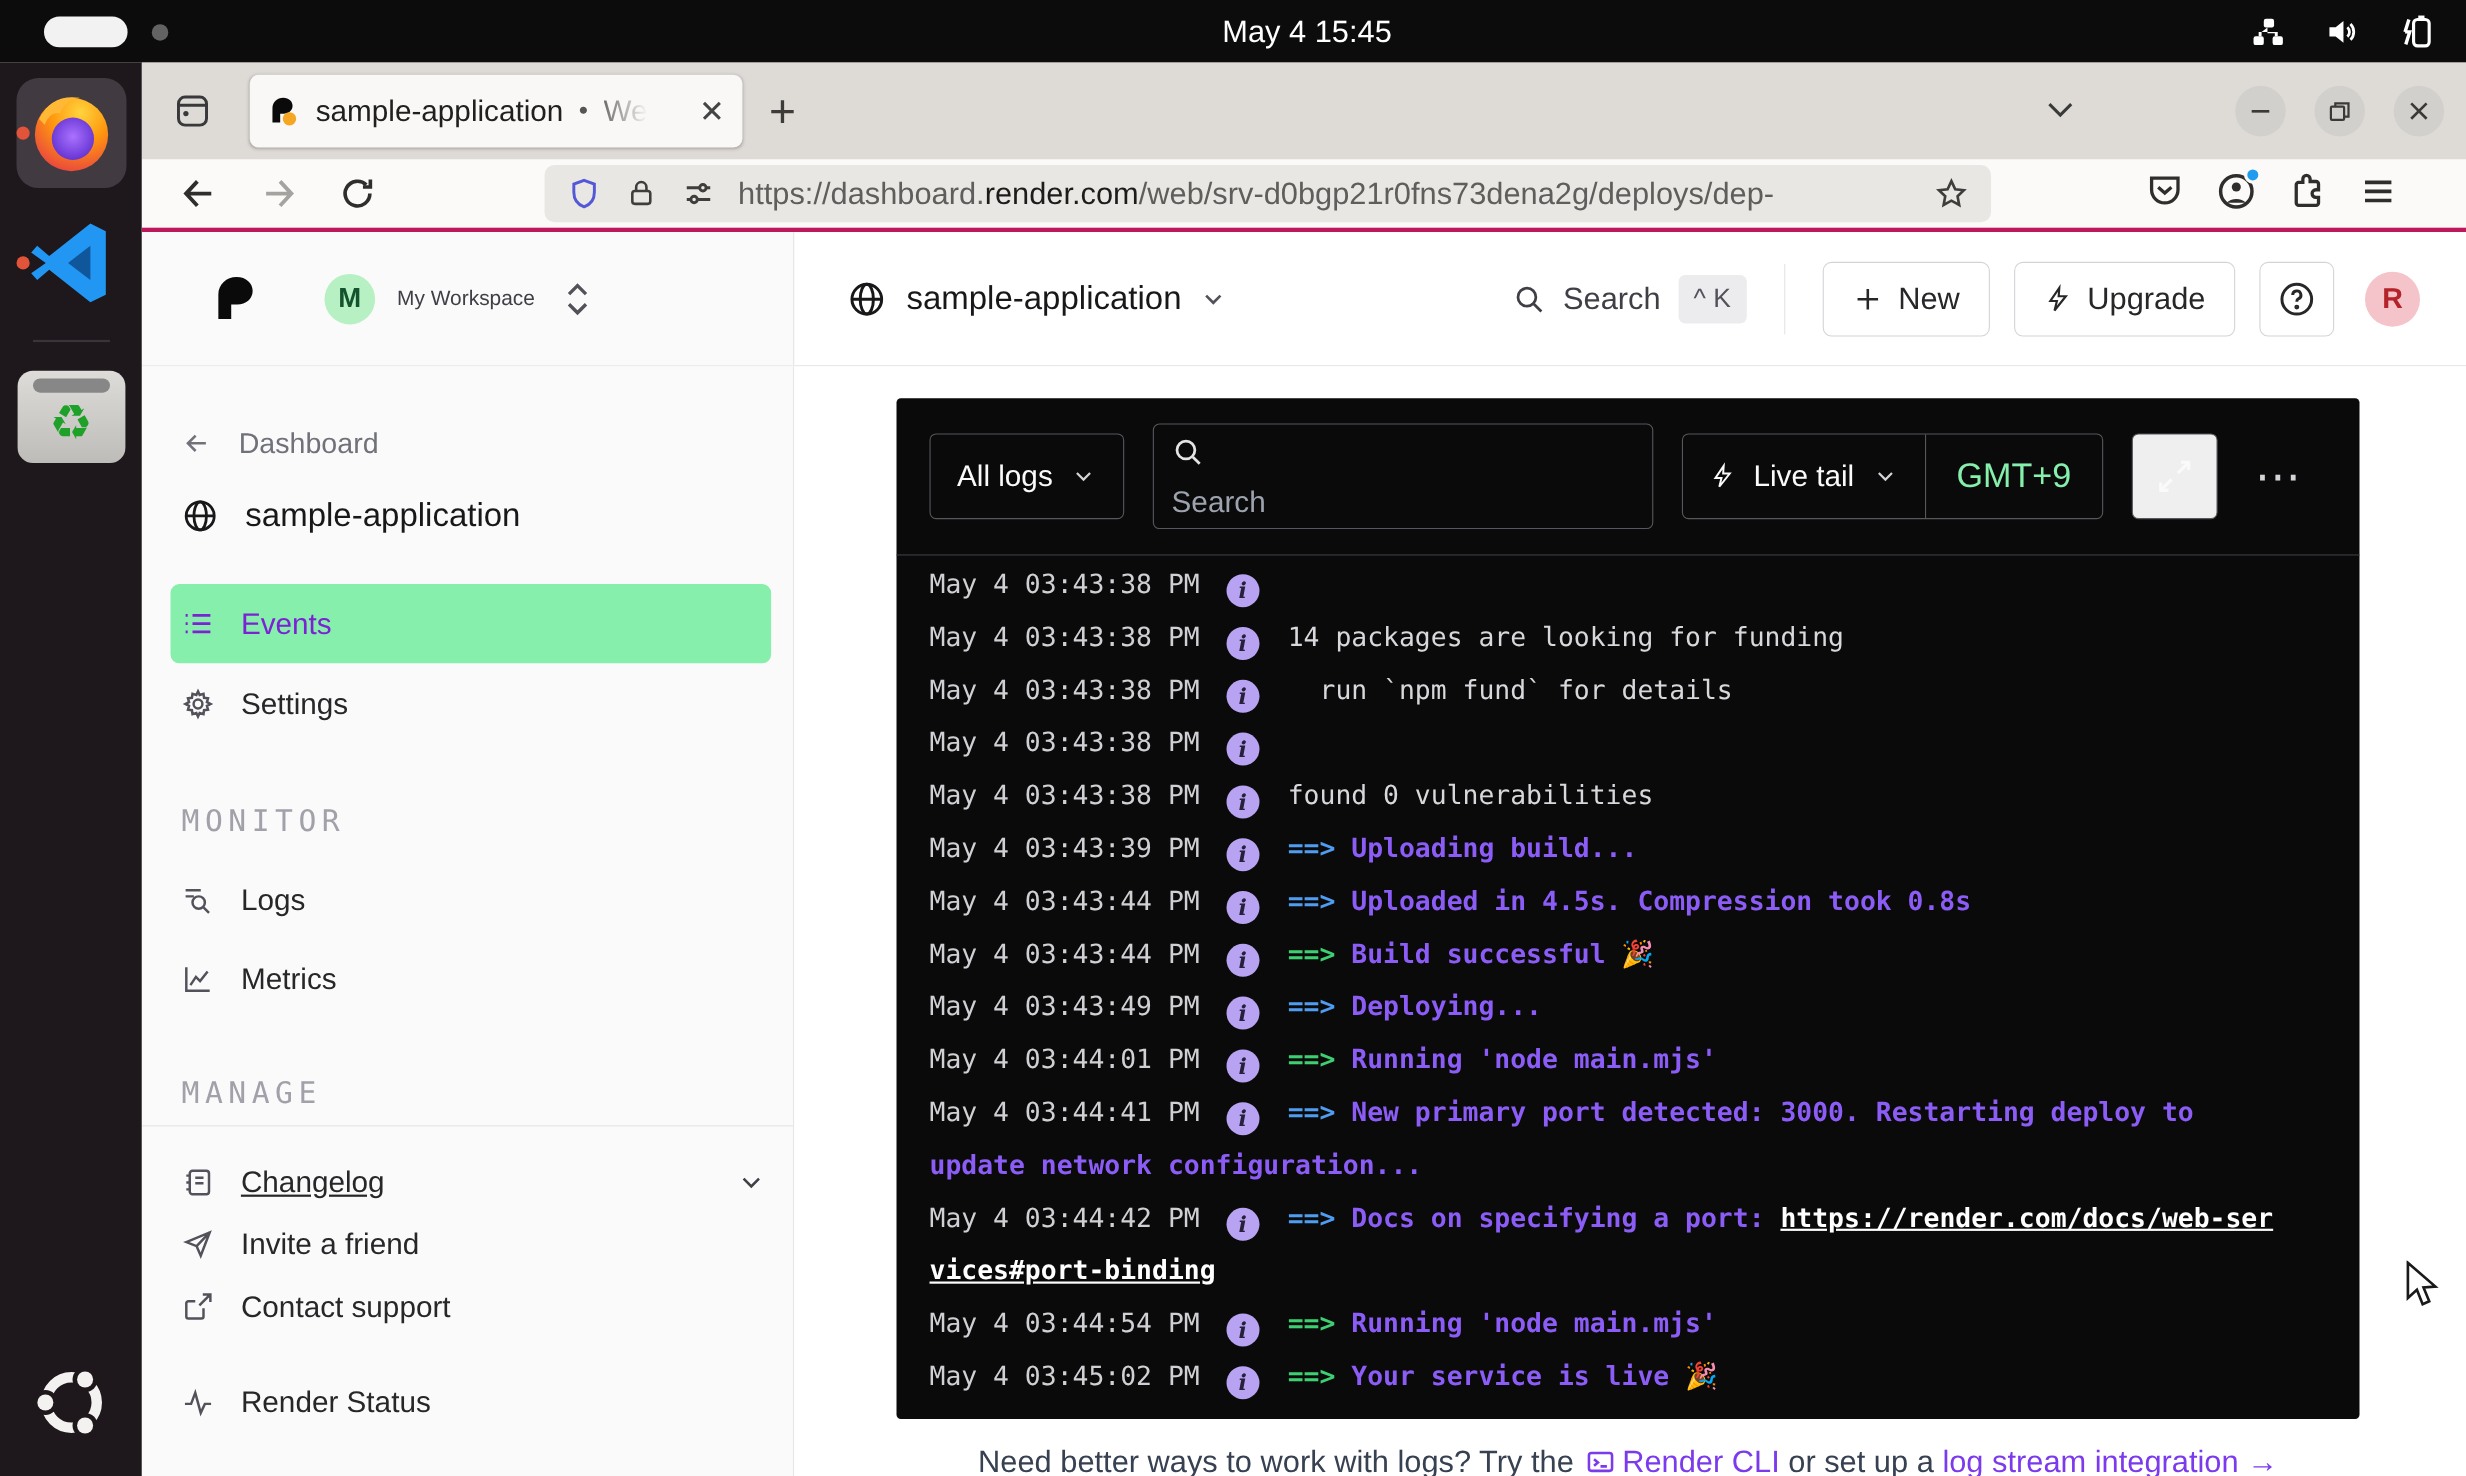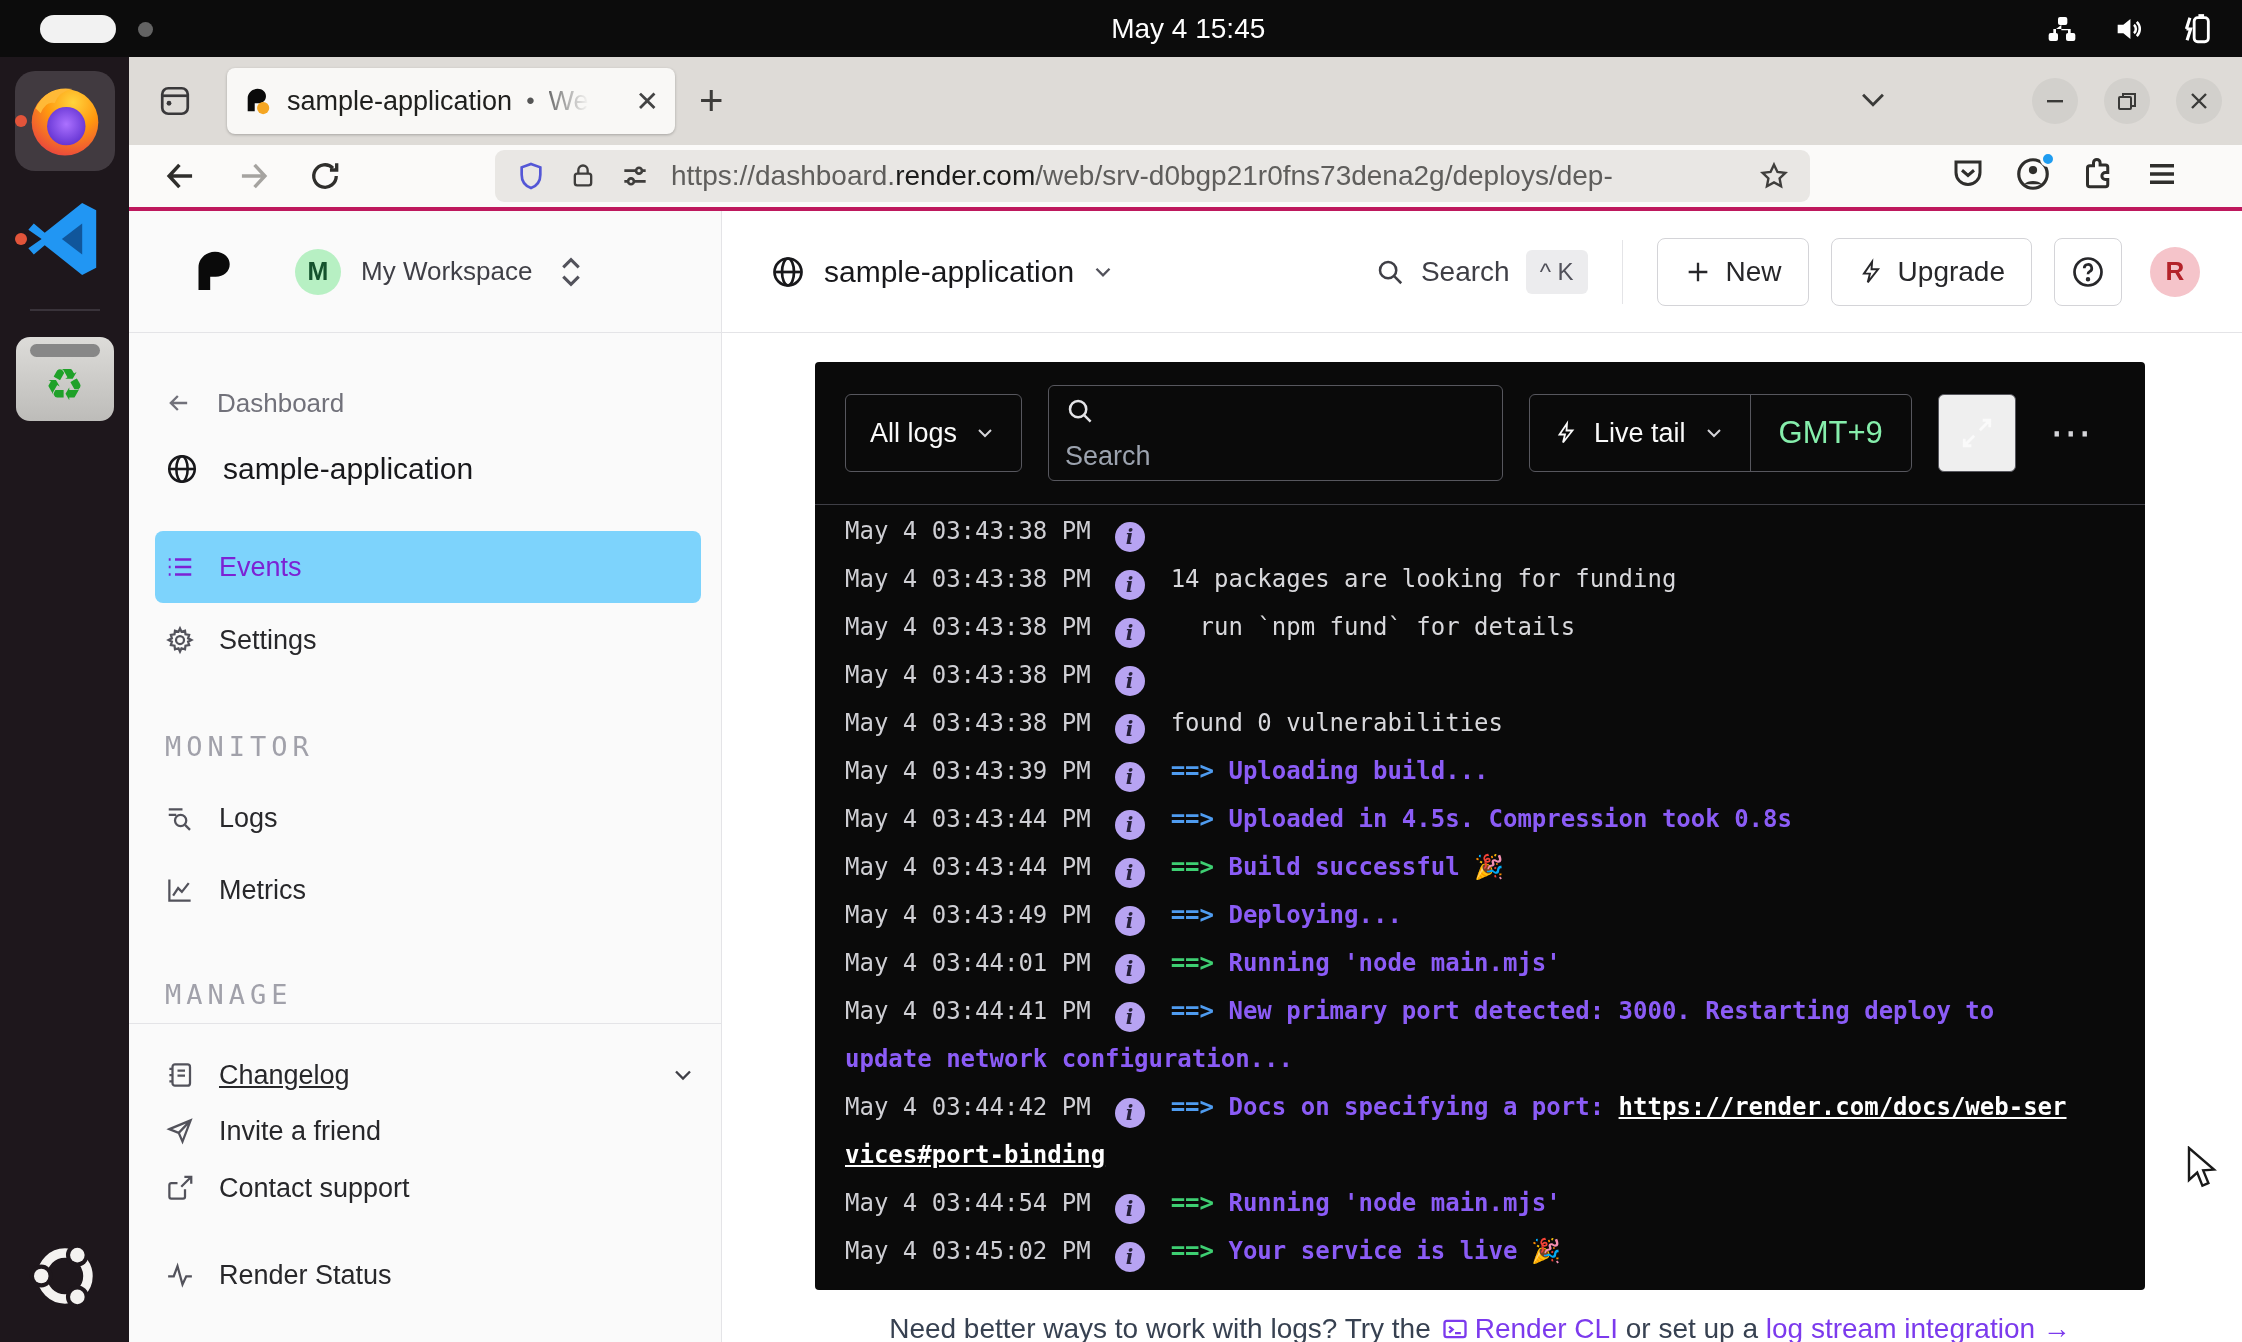--- a/index.html
+++ b/index.html
@@ -56,42 +56,42 @@
   .nav-right { display:flex; align-items:center; gap:28px; margin-left:140px; }
   .acct { position:relative; }
   .acct .dot { position:absolute; right:-4px; top:-4px; width:16px; height:16px; border-radius:50%; background:#1f9cf0; border:3px solid #fbfaf9; }
 
   
   .page { flex:1; display:flex; flex-direction:column; background:#fff; overflow:hidden; }
   .app-header { height:122px; display:flex; border-bottom:1px solid #e4e4e7; flex:none; }
   .hdr-left { width:593px; flex:none; background:#fafafa; border-right:1px solid #e4e4e7; display:flex; align-items:center; padding-left:62px; }
   .ws-avatar { width:46px; height:46px; border-radius:50%; background:#b7f0c3; color:#14532d; font-size:25px; font-weight:700;
     display:flex; align-items:center; justify-content:center; margin-left:56px; }
-  .ws-name { font-size:26px; color:#3f3f46; margin-left:20px; }
+  .ws-name { font-size:19px; color:#3f3f46; margin-left:20px; }
   .hdr-left .updown { margin-left:26px; }
   .hdr-right { flex:1; display:flex; align-items:center; padding:0 42px 0 48px; }
   .svc-name { font-size:30px; color:#18181b; margin-left:18px; }
   .hdr-search { margin-left:auto; display:flex; align-items:center; gap:16px; }
   .hdr-search .lbl { font-size:28px; color:#3f3f46; }
   .kbd { background:#ececee; border-radius:6px; padding:8px 14px; font-size:24px; color:#52525b; }
   .hdr-vdiv { width:1px; height:64px; background:#e4e4e7; margin:0 34px; }
   .btn { height:68px; border:1px solid #d4d4d8; border-radius:8px; background:#fff; display:flex; align-items:center;
     gap:14px; padding:0 26px; font-size:28px; color:#27272a; }
   .btn + .btn { margin-left:22px; }
   .help-btn { width:68px; padding:0; justify-content:center; margin-left:22px; }
   .user-avatar { width:50px; height:50px; border-radius:50%; background:#f5c4ca; color:#b4232a; font-size:26px; font-weight:700;
     display:flex; align-items:center; justify-content:center; margin-left:28px; }
 
   .page-body { flex:1; display:flex; overflow:hidden; }
   .sidebar { width:593px; flex:none; background:#fafafa; border-right:1px solid #e4e4e7; position:relative; }
   .s-row { position:absolute; left:36px; right:24px; display:flex; align-items:center; gap:24px; font-size:27px; color:#27272a; }
   .s-row svg { flex:none; }
   .s-back { top:46px; height:48px; color:#71717a; font-size:26px; }
   .s-service { top:108px; height:56px; font-size:30px; color:#18181b; }
-  .s-events { top:198px; height:72px; left:26px; right:20px; padding-left:10px; background:#7dd3fc; border-radius:8px; color:#7c22d4; }
+  .s-events { top:198px; height:72px; left:26px; right:20px; padding-left:10px; background:#86efac; border-radius:8px; color:#7c22d4; }
   .s-settings { top:271px; height:72px; }
   .s-label { position:absolute; left:36px; font-family:"DejaVu Sans Mono", monospace; font-size:27px; letter-spacing:5px; color:#a1a1aa; }
   .s-monitor { top:398px; }
   .s-logs { top:455px; height:60px; }
   .s-metrics { top:527px; height:60px; }
   .s-manage { top:646px; }
   .s-divider { position:absolute; left:0; right:-1px; top:690px; height:1px; background:#e4e4e7; }
   .s-changelog { top:712px; height:60px;text-decoration:underline; }
   .s-invite { top:768px; height:60px; }
   .s-contact { top:825px; height:60px; }

